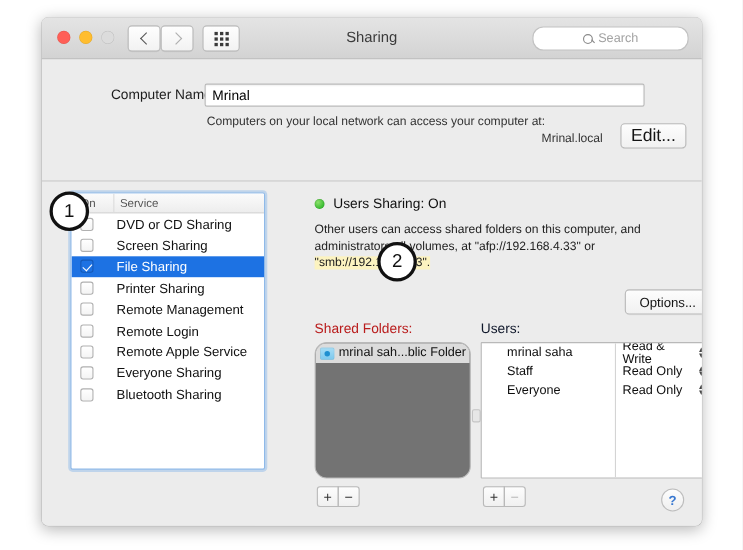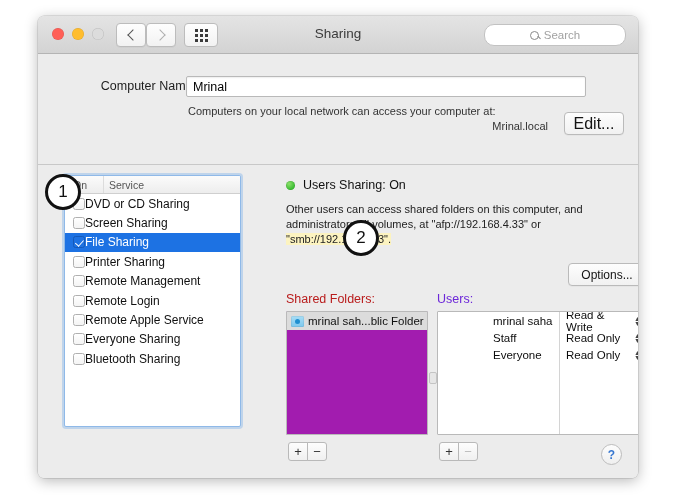--- a/index.html
+++ b/index.html
@@ -215,21 +215,21 @@
   }
   .cbox.checked::after {
     content: "";
     position: absolute;
     left: 3.2px; top: 0.8px;
     width: 3.5px; height: 7px;
     border-right: 1.9px solid #fff;
     border-bottom: 1.9px solid #fff;
     transform: rotate(42deg);
   }
-  .svc-name { white-space: nowrap; }
+  .svc-name { margin-left: 21px; white-space: nowrap; }
 
   
   #status-row { position: absolute; left: 248px; top: 124px; display: flex; align-items: center; }
   #status-dot {
     width: 9px; height: 9px; border-radius: 50%;
     background: radial-gradient(circle at 35% 32%, #8ce06b, #36ba2f 70%);
     box-shadow: inset 0 0 0 0.5px rgba(0,0,0,0.12);
     margin-right: 8px;
   }
   #status-text { font-size: 12.5px; color: #111; }
@@ -246,28 +246,28 @@
     width: 76px; height: 21px;
     background: linear-gradient(to bottom,#fdfdfd,#f1f1f1);
     border: 1px solid #bababa;
     border-radius: 4px;
     font-size: 12px; color: #141414;
     display: flex; align-items: center; justify-content: center;
     box-shadow: 0 0.5px 0.5px rgba(0,0,0,0.06);
   }
 
   #sf-label { position: absolute; left: 248px; top: 238px; font-size: 12.5px; color: #b91c1c; }
-  #usr-label { position: absolute; left: 399px; top: 238px; font-size: 12.5px; color: #6d28d9; }
+  #usr-label { position: absolute; left: 399px; top: 238px; font-size: 12.5px; color: #0f172a; }
 
   #sf-box {
     position: absolute; left: 248px; top: 257px;
     width: 140px; height: 122px;
-    background: #a21caf;
+    background: #737373;
     border: 1px solid #b9b9b9;
-    border-radius: 1px;
+    border-radius: 11px;
     overflow: hidden;
   }
   #sf-item {
     display: flex; align-items: center;
     height: 18px;
     background: #dcdcdc;
     font-size: 11.5px; color: #101010;
     padding-left: 4px;
   }
   #folder-icon {
@@ -306,21 +306,20 @@
     overflow: hidden;
     display: flex;
   }
   #usr-names { width: 121px; border-right: 1px solid #d4d4d4; }
   #usr-perms { flex: 1; }
   .usr-row {
     display: flex; align-items: center;
     height: 17px;
     font-size: 11.5px; color: #0d0d0d;
     padding-left: 5px;
-    margin-left: 32px;
   }
   .perm-row {
     display: flex; align-items: center; justify-content: space-between;
     height: 17px;
     font-size: 11.5px; color: #0d0d0d;
     padding: 0 4px 0 6px;
   }
   .stepper { display: flex; flex-direction: column; align-items: center; line-height: 5px; color: #444; font-size: 7px; }
 
   

